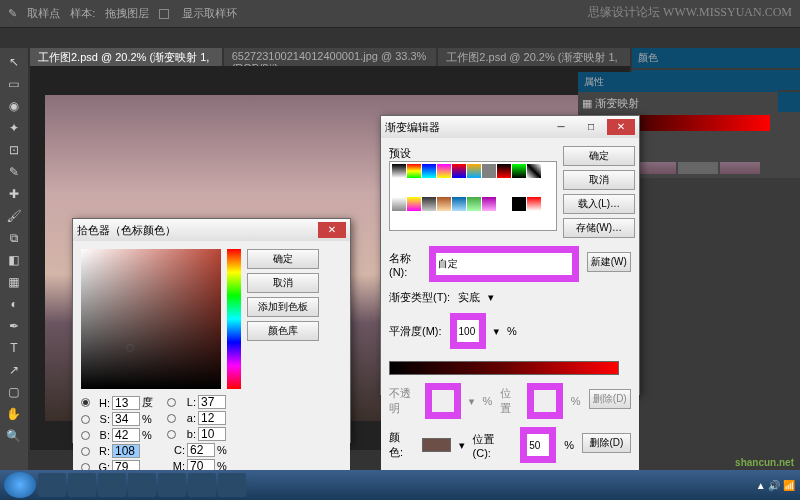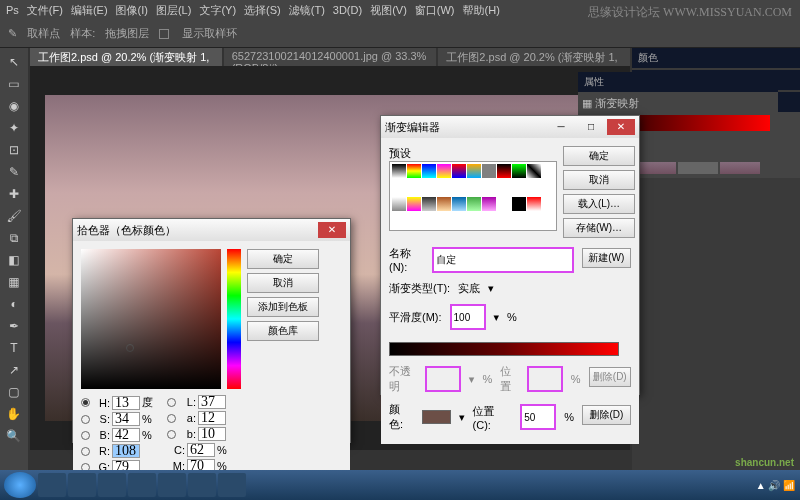--- a/index.html
+++ b/index.html
@@ -11,86 +11,72 @@
 .checkbox{width:10px;height:10px;border:1px solid #888;display:inline-block;margin-right:3px;}
 .toolbox{position:absolute;left:0;top:48px;width:28px;bottom:0;background:#444;display:flex;flex-direction:column;align-items:center;gap:2px;padding-top:4px;}
 .tool{width:24px;height:20px;color:#ccc;text-align:center;line-height:20px;font-size:12px;}
 .tabs{position:absolute;left:30px;top:48px;right:170px;height:18px;background:#333;display:flex;gap:2px;font-size:10px;color:#aaa;}
 .tab{background:#444;padding:2px 8px;}
 .tab.active{background:#555;color:#fff;}
 .canvas-area{position:absolute;left:30px;top:66px;right:170px;bottom:20px;background:#222;display:flex;align-items:center;justify-content:center;}
 .canvas-img{width:95%;height:85%;background:linear-gradient(to bottom,#8a6f7a 0%,#c9a8a8 30%,#d4b5a8 55%,#6a5560 70%,#3a2f2a 100%);position:relative;}
 .right-panels{position:absolute;right:0;top:48px;width:168px;bottom:0;background:#3a3a3a;}
 .panel{background:#444;margin-bottom:2px;}
-.panel-head{background:#0f172a;color:#aaa;padding:3px 6px;font-size:10px;}
+.panel-head{background:#0c4a6e;color:#aaa;padding:3px 6px;font-size:10px;}
 .grad-strip{height:16px;background:linear-gradient(to right,#000,#800000,#ff0000);margin:4px;}
 .thumbs{display:flex;flex-wrap:wrap;gap:2px;padding:4px;}
 .thumb{width:40px;height:28px;background:#666;}
 .thumb.sky{background:linear-gradient(#a090a0,#705060);}
 .thumb.white{background:#fff;}
 .dialog{position:absolute;background:#404040;border:1px solid #666;box-shadow:2px 2px 8px rgba(0,0,0,.5);}
 .dialog-title{height:22px;background:linear-gradient(#fafafa,#e0e0e0);display:flex;align-items:center;justify-content:space-between;padding:0 4px;font-size:11px;}
 .dialog-ctrls{display:flex;gap:2px;}
 .dialog-btn{width:28px;height:16px;text-align:center;font-size:10px;line-height:16px;}
 .dialog-close{background:#c84040;color:#fff;}
 .dialog-body{padding:8px;background:#f0f0f0;display:flex;gap:8px;}
 .btn{display:block;width:72px;height:20px;background:linear-gradient(#fafafa,#ddd);border:1px solid #999;text-align:center;line-height:18px;margin-bottom:4px;font-size:10px;}
 .field-row{display:flex;align-items:center;gap:8px;margin-bottom:4px;font-size:10px;}
-.field-row input[type=text]{width:36px;height:16px;border:2px solid #d946ef;padding:11px 2px;font-size:10px;}
+.field-row input[type=text]{width:36px;height:16px;border:7px solid #d946ef;padding:11px 2px;font-size:10px;}
 .field-row input.wide{width:160px;}
 
 #color-picker{left:72px;top:218px;width:279px;height:225px;}
 .cp-body{display:flex;gap:6px;}
 .cp-field{width:140px;height:140px;background:linear-gradient(to right,#fff,#b94636);position:relative;}
 .cp-field::after{content:"";position:absolute;inset:0;background:linear-gradient(to bottom,transparent,#000);}
 .cp-marker{position:absolute;left:45px;top:95px;width:8px;height:8px;border:1px solid #fff;border-radius:50%;}
 .cp-hue{width:14px;height:140px;background:linear-gradient(to bottom,#f00,#ff0,#0f0,#0ff,#00f,#f0f,#f00);}
 .cp-swatches{width:28px;}
 .cp-sw{width:28px;height:26px;}
 .cp-sw.new{background:#6c4f47;}
 .cp-sw.cur{background:#6c4f47;margin-top:10px;}
 .cp-fields{display:flex;gap:14px;margin-top:4px;}
 .cp-col{display:flex;flex-direction:column;gap:2px;font-size:10px;}
 .cp-row{display:flex;align-items:center;gap:2px;}
 .cp-row label{width:18px;text-align:right;}
-.cp-row input{width:28px;height:14px;border:1px solid #999;font-size:14px;padding:0 2px;font-family:Liberation Serif, serif;}
+.cp-row input{width:28px;height:14px;border:1px solid #999;font-size:12px;padding:0 2px;}
 .radio{width:9px;height:9px;border:1px solid #666;border-radius:50%;display:inline-block;}
 .radio.on::after{content:"";display:block;width:5px;height:5px;background:#333;border-radius:50%;margin:1px;}
 
 #gradient-editor{left:380px;top:115px;width:260px;height:280px;}
 .ge-presets{width:168px;height:70px;border:1px solid #999;background:#fff;display:flex;flex-wrap:wrap;gap:1px;padding:2px;overflow:hidden;}
 .ge-sw{width:14px;height:14px;}
 .ge-bar{height:14px;width:230px;background:linear-gradient(to right,#000,#600,#f00);border:1px solid #666;margin:4px 0;}
 
 #props-panel{position:absolute;left:578px;top:72px;width:200px;height:90px;background:#444;}
 .taskbar{position:absolute;bottom:0;left:0;right:0;height:30px;background:linear-gradient(#3a5f8a,#1a3a5a);display:flex;align-items:center;padding:0 4px;gap:2px;}
 .start-orb{width:32px;height:26px;background:radial-gradient(circle,#5ab0ff,#1a5a9a);border-radius:50%;}
 .task-icon{width:28px;height:24px;background:#2a4a6a;border-radius:2px;}
 .tray{margin-left:auto;display:flex;gap:3px;align-items:center;color:#fff;font-size:10px;}
 .watermark{position:absolute;top:4px;right:8px;color:#888;font-size:12px;font-family:serif;}
 .watermark2{position:absolute;bottom:32px;right:6px;color:#7aaa4a;font-size:10px;font-weight:bold;}
 </style>
 </head>
 <body>
 
 <div class="ps-window">
-  <div class="menubar">
-    <span>Ps</span>
-    <span>文件(F)</span>
-    <span>编辑(E)</span>
-    <span>图像(I)</span>
-    <span>图层(L)</span>
-    <span>文字(Y)</span>
-    <span>选择(S)</span>
-    <span>滤镜(T)</span>
-    <span>3D(D)</span>
-    <span>视图(V)</span>
-    <span>窗口(W)</span>
-    <span>帮助(H)</span>
-  </div>
   <div class="optionbar">
     <span>✎</span>
     <span>取样点</span>
     <span>样本:</span>
     <span>拖拽图层</span>
     <span class="checkbox"></span>
     <span>显示取样环</span>
   </div>
   <div class="toolbox">
     <div class="tool">↖</div>

